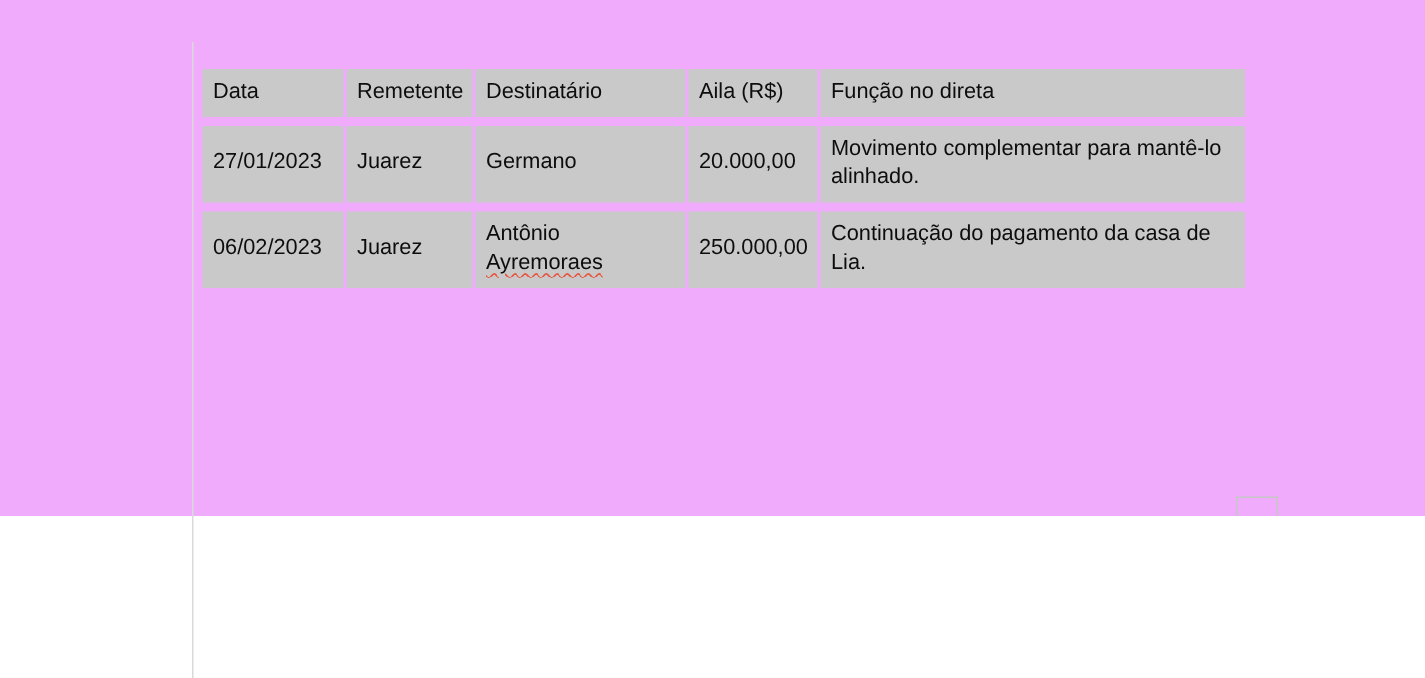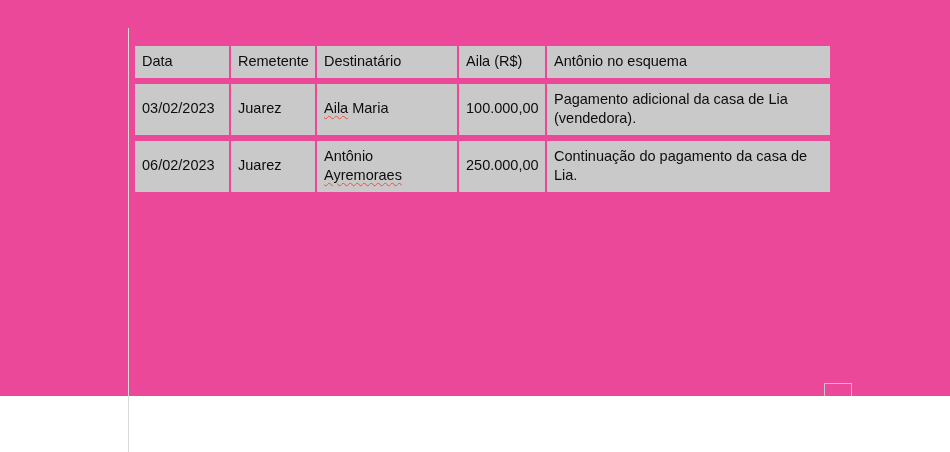--- a/index.html
+++ b/index.html
@@ -9,22 +9,22 @@
   body {
     width: 950px;
     height: 452px;
     background: #ffffff;
     font-family: "Liberation Sans", sans-serif;
     overflow: hidden;
   }
   .page {
     position: relative;
     width: 950px;
-    height: 396px;
-    background: #ec4899;
+    height: 344px;
+    background: #f0abfc;
   }
   
   .left-guide {
     position: absolute;
     left: 128px;
     top: 28px;
     width: 1px;
     height: 424px;
     background: #d9d9d9;
   }
@@ -102,32 +102,30 @@
         <col class="c-destinatario">
         <col class="c-valor">
         <col class="c-funcao">
       </colgroup>
       <thead>
         <tr class="hdr-row">
           <th>Data</th>
           <th>Remetente</th>
           <th>Destinatário</th>
           <th>Aila (R$)</th>
-          <th>Antônio no esquema</th>
+          <th>Função no direta</th>
         </tr>
       </thead>
       <tbody>
         <tr>
-          <td>03/02/2023</td>
+          <td>27/01/2023</td>
           <td>Juarez</td>
-          <td>
-            <span class="squiggle">Aila</span> Maria
-          </td>
-          <td class="cell-valor">100.000,00</td>
-          <td>Pagamento adicional da casa de Lia (vendedora).</td>
+          <td>Germano</td>
+          <td class="cell-valor">20.000,00</td>
+          <td>Movimento complementar para mantê-lo alinhado.</td>
         </tr>
         <tr>
           <td>06/02/2023</td>
           <td>Juarez</td>
           <td>
             Antônio <span class="squiggle">Ayremoraes</span>
           </td>
           <td class="cell-valor">250.000,00</td>
           <td>Continuação do pagamento da casa de Lia.</td>
         </tr>

